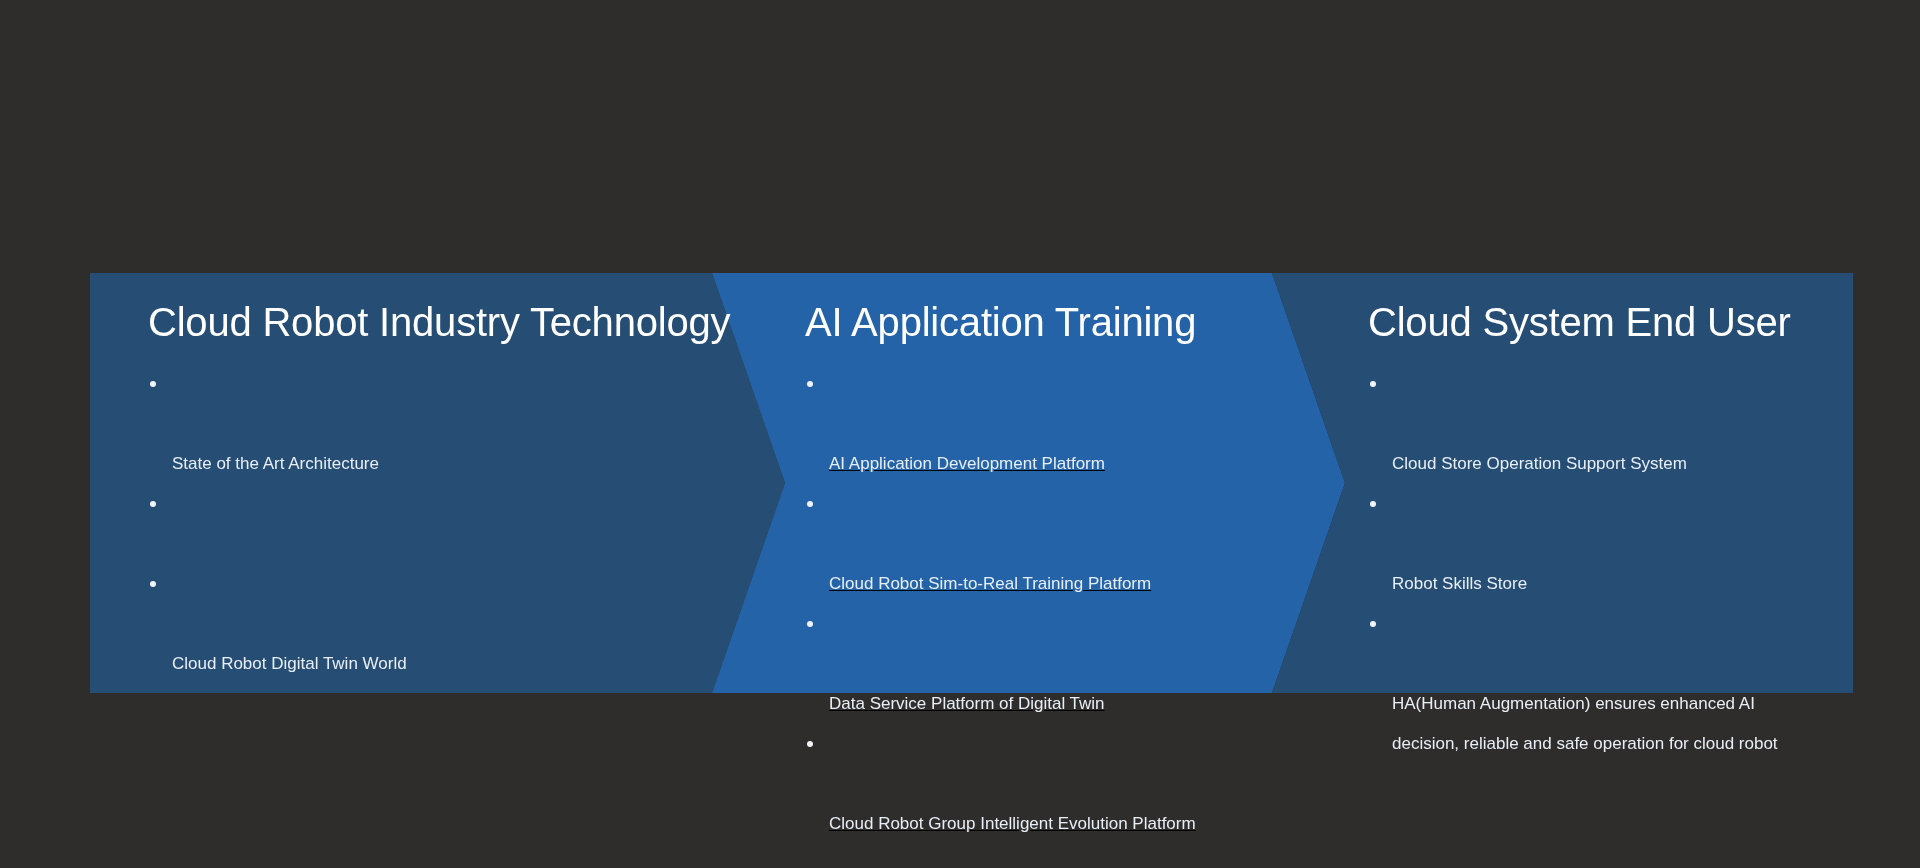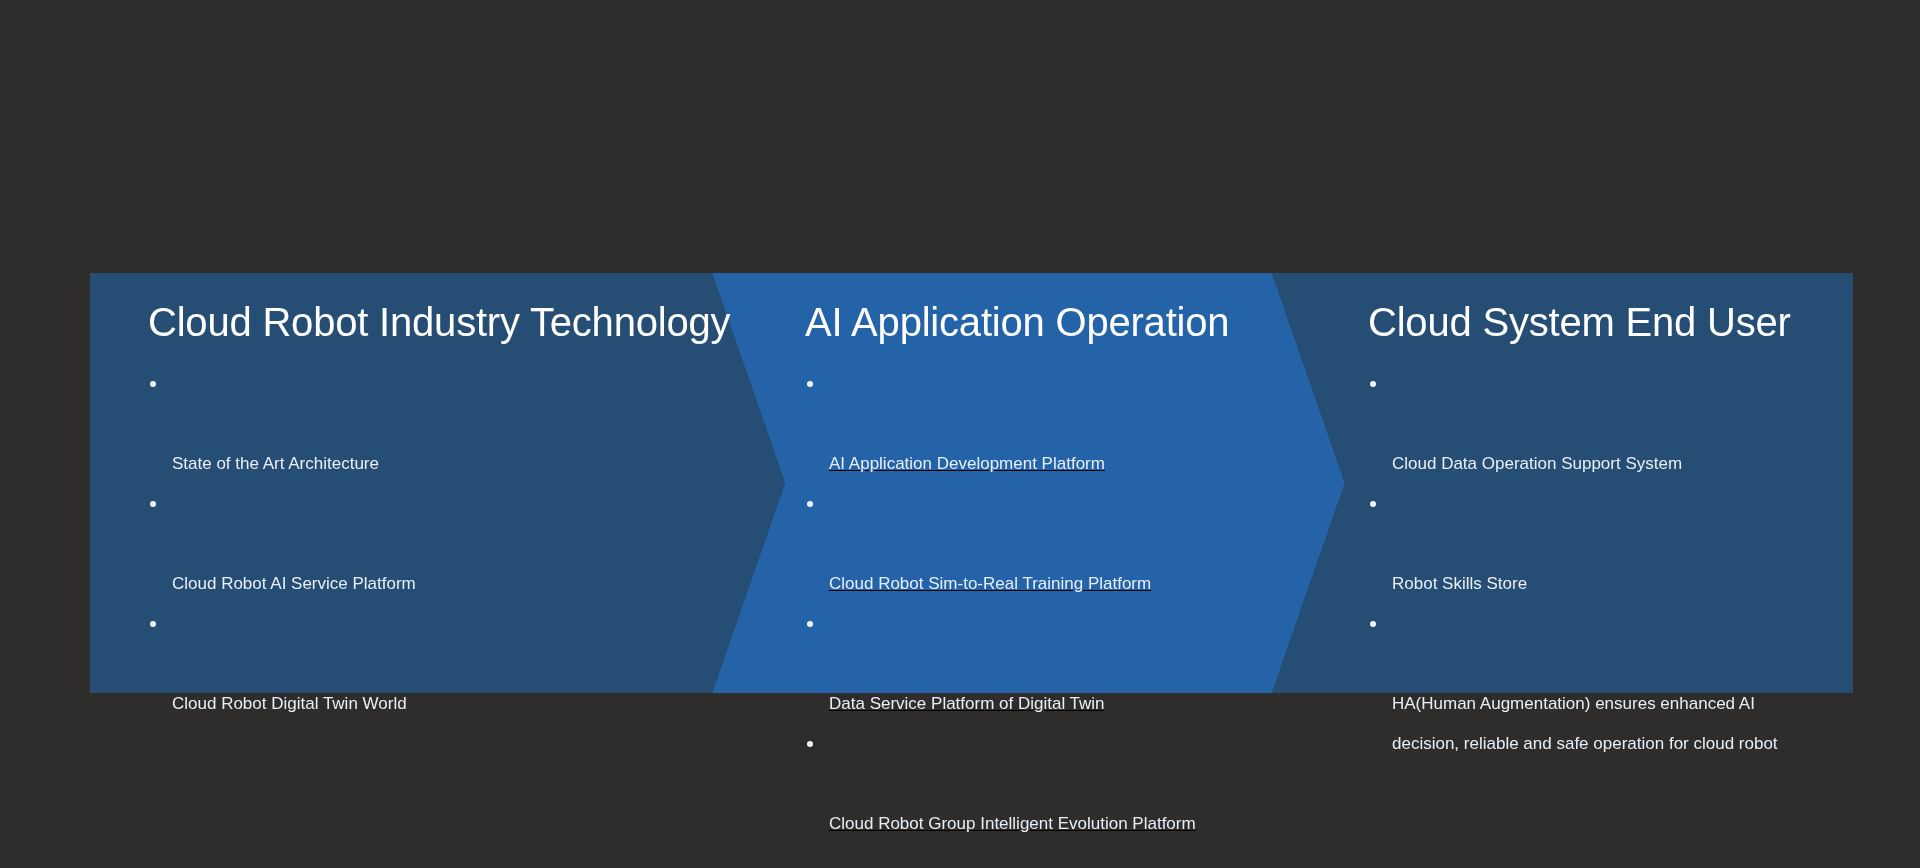--- a/index.html
+++ b/index.html
@@ -115,31 +115,30 @@
 
     <div class="panel" id="panel-1">
       <h2 class="panel-title">Cloud Robot Industry Technology</h2>
       <ul class="bullet-list">
         <li class="bullet-item">
           <span class="dot"></span>
           <span>State of the Art Architecture</span>
         </li>
         <li class="bullet-item">
           <span class="dot"></span>
-          <span>Cloud Robot AI Service Platform</span>
         </li>
         <li class="bullet-item">
           <span class="dot"></span>
           <span>Cloud Robot Digital Twin World</span>
         </li>
       </ul>
     </div>
 
     <div class="panel" id="panel-2">
-      <h2 class="panel-title">AI Application Operation</h2>
+      <h2 class="panel-title">AI Application Training</h2>
       <ul class="bullet-list">
         <li class="bullet-item">
           <span class="dot"></span>
           <span>AI Application Development Platform</span>
         </li>
         <li class="bullet-item">
           <span class="dot"></span>
           <span>Cloud Robot Sim-to-Real Training Platform</span>
         </li>
         <li class="bullet-item">
@@ -151,21 +150,21 @@
           <span>Cloud Robot Group Intelligent Evolution Platform</span>
         </li>
       </ul>
     </div>
 
     <div class="panel" id="panel-3">
       <h2 class="panel-title">Cloud System End User</h2>
       <ul class="bullet-list">
         <li class="bullet-item">
           <span class="dot"></span>
-          <span>Cloud Data Operation Support System</span>
+          <span>Cloud Store Operation Support System</span>
         </li>
         <li class="bullet-item">
           <span class="dot"></span>
           <span>Robot Skills Store</span>
         </li>
         <li class="bullet-item">
           <span class="dot"></span>
           <span>HA(Human Augmentation) ensures enhanced AI decision, reliable and safe operation for cloud robot</span>
         </li>
       </ul>

